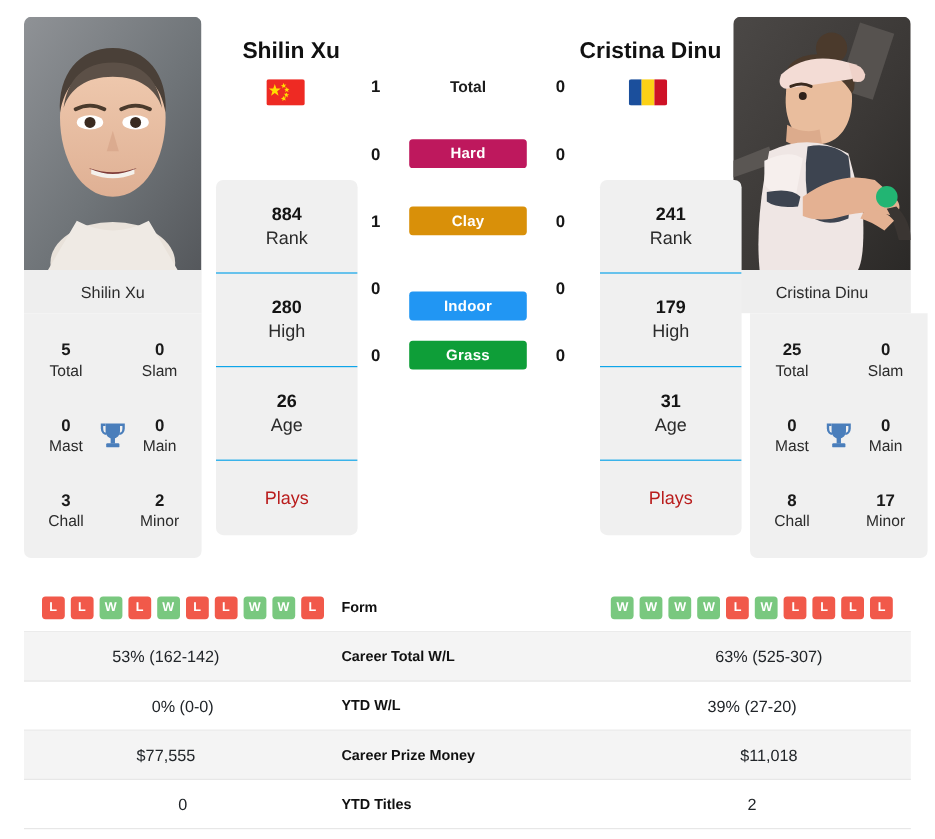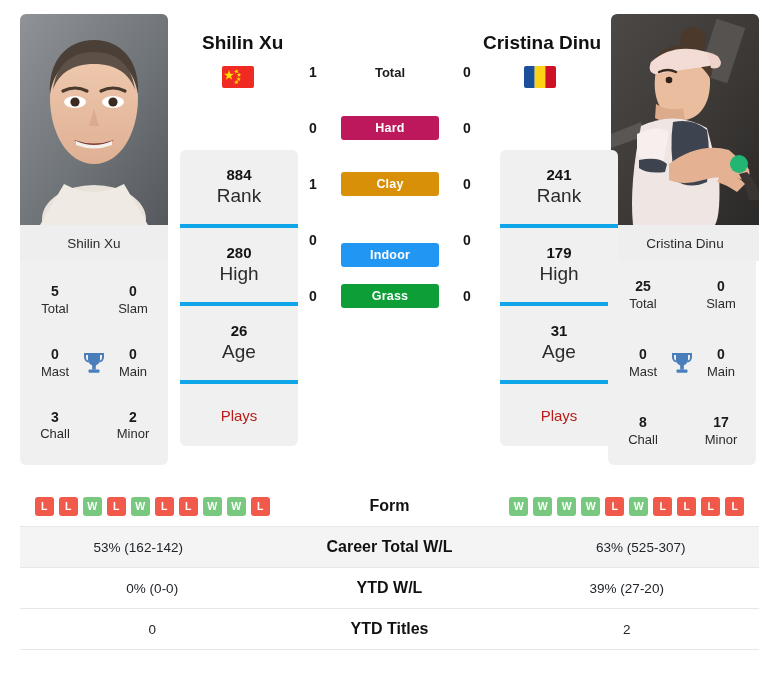--- a/index.html
+++ b/index.html
@@ -33,46 +33,46 @@
 
   
   .trophy-block {
     position: absolute; top: 261px; width: 148px;
     background: #f0f0f0; border-radius: 0 0 6px 6px;
     height: 204px;
     display: flex; flex-direction: column; justify-content: space-around;
     padding: 8px 0;
   }
   .trophy-block.left  { left: 20px; }
-  .trophy-block.right { left: 608px; justify-content: space-between; }
+  .trophy-block.right { left: 625px; }
   .trow {
     display: flex; align-items: center; justify-content: space-between;
     padding: 0 10px; position: relative; height: 52px;
   }
   .tcell { width: 50px; text-align: center; }
   .tcell .num { font-size: 14px; font-weight: bold; color: #1a1a1a; line-height: 1.25; }
   .tcell .lbl { font-size: 13px; color: #2b2b2b; line-height: 1.25; }
   .trophy-icon { width: 26px; display: flex; align-items: center; justify-content: center; }
 
   
   .rank-col {
     position: absolute; top: 150px; width: 118px;
     background: #f0f0f0; border-radius: 6px; overflow: hidden;
   }
   .rank-col.left  { left: 180px; }
   .rank-col.right { left: 500px; }
   .rank-cell {
     height: 78px;
     display: flex; flex-direction: column;
     align-items: center; justify-content: center;
-    border-bottom: 4px solid #0ea5e9;
+    border-bottom: 1px solid #0ea5e9;
   }
   .rank-cell:last-child { border-bottom: none; height: 62px; }
   .rank-cell .num { font-size: 15px; font-weight: bold; color: #141414; line-height: 1.3; }
-  .rank-cell .lbl { font-size: 19px; color: #2b2b2b; line-height: 1.3; }
+  .rank-cell .lbl { font-size: 15px; color: #2b2b2b; line-height: 1.3; }
   .rank-cell .lbl-only { font-size: 15px; color: #b91c1c; }
 
   
   .h2h { position: absolute; left: 300px; top: 58px; width: 180px; }
   .h2h-row {
     display: flex; align-items: center; justify-content: space-between;
     height: 28px; margin-bottom: 28px;
   }
   .h2h-row:last-child { margin-bottom: 0; }
   .h2h-score { width: 26px; text-align: center; font-size: 14px; font-weight: bold; color: #161616; }
@@ -106,22 +106,22 @@
     display: flex; align-items: center;
     height: 41px;
     border-bottom: 1px solid #e7e7e7;
   }
   .srow.shaded { background: #f4f4f4; gap: 28px; }
   .srow .side {
     flex: 1; display: flex; align-items: center; justify-content: center;
     font-size: 13.5px; color: #212529;
   }
   .srow .mid {
-    width: 210px; text-align: center;
-    font-size: 16px; font-weight: bold; color: #111111;
+    width: 210px; text-align: left;
+    font-size: 12px; font-weight: bold; color: #111111;
   }
   .form-strip { display: flex; gap: 5px; }
   .fbadge {
     width: 19px; height: 19px; border-radius: 3px;
     display: flex; align-items: center; justify-content: center;
     font-size: 10.5px; font-weight: bold; color: #ffffff;
   }
   .fbadge.W { background: #79c87f; }
   .fbadge.L { background: #f1594a; }
 </style>
@@ -433,20 +433,25 @@
       <div class="mid">Career Total W/L</div>
       <div class="side">63% (525-307)</div>
     </div>
 
     <div class="srow">
       <div class="side">0% (0-0)</div>
       <div class="mid">YTD W/L</div>
       <div class="side">39% (27-20)</div>
     </div>
 
+    <div class="srow shaded">
+      <div class="side">$77,555</div>
+      <div class="mid">Career Prize Money</div>
+      <div class="side">$11,018</div>
+    </div>
 
     <div class="srow">
       <div class="side">0</div>
       <div class="mid">YTD Titles</div>
       <div class="side">2</div>
     </div>
   </div>
 </div>
 
 </body></html>

